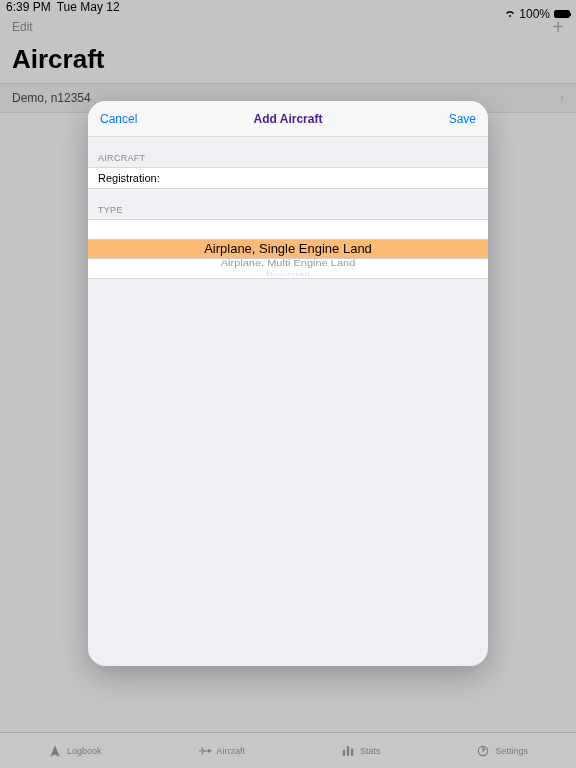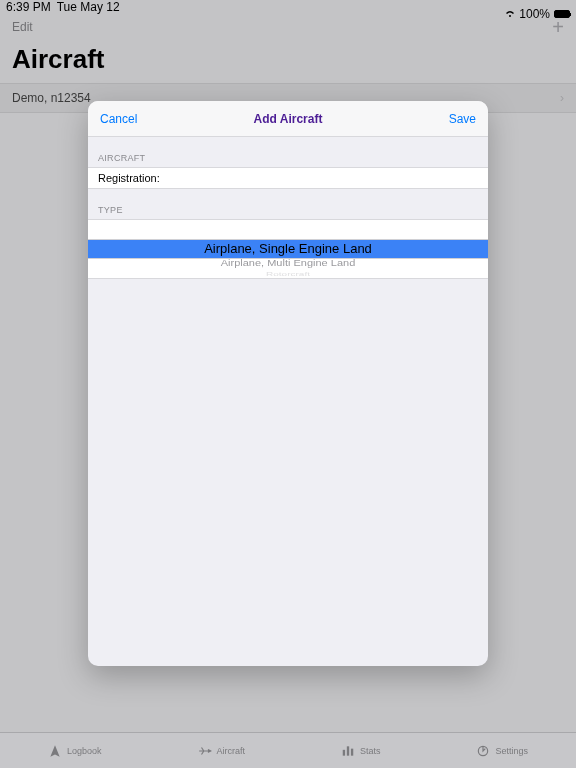--- a/index.html
+++ b/index.html
@@ -11,36 +11,36 @@
   .status-left { display: flex; gap: 6px; }
   .status-right { display: flex; gap: 4px; align-items: center; margin-top: 14px; }
 
   
   .nav-bar { height: 26px; display: flex; align-items: center; justify-content: space-between; padding: 0 12px; font-size: 12px; color: #6f6f72; }
   .large-title { font-size: 26px; font-weight: 700; padding: 4px 12px 8px 12px; color: #000; }
   .list-row-bg { background: rgba(180,180,182,0.5); height: 30px; display: flex; align-items: center; justify-content: space-between; padding: 0 12px; font-size: 12px; color: #3a3a3a; border-top: 0.5px solid #b0b0b2; border-bottom: 0.5px solid #b0b0b2; }
   .chevron { color: #a0a0a3; font-size: 12px; }
 
   
-  .modal { position: absolute; top: 101px; left: 88px; width: 400px; height: 565px; background: #efeff4; border-radius: 10px; box-shadow: 0 10px 30px rgba(0,0,0,0.25); overflow: hidden; display: flex; flex-direction: column; }
+  .modal { position: absolute; top: 101px; left: 88px; width: 400px; height: 565px; background: #efeff4; border-radius: 18px; box-shadow: 0 10px 30px rgba(0,0,0,0.25); overflow: hidden; display: flex; flex-direction: column; }
   .modal-header { height: 36px; background: #f7f7f8; border-bottom: 0.5px solid #d8d8dc; display: flex; align-items: center; justify-content: space-between; padding: 0 12px; font-size: 12px; }
   .modal-header .title { font-weight: 700; color: #4c1d95; position: absolute; left: 50%; transform: translateX(-50%); }
   .link-btn { color: #007aff; cursor: pointer; background: none; border: none; font-size: 12px; }
 
   .section-header { font-size: 9px; color: #8a8a8e; padding: 16px 10px 4px 10px; text-transform: uppercase; letter-spacing: 0.3px; }
   .form-group { background: #fff; border-top: 0.5px solid #d8d8dc; border-bottom: 0.5px solid #d8d8dc; }
   .form-row { display: flex; align-items: center; padding: 4px 10px; gap: 6px; }
   .form-row + .form-row { border-top: 0.5px solid #e5e5e8; }
   .form-row label { font-size: 11px; color: #000; flex-shrink: 0; }
   .form-row input { flex: 1; border: 1px solid #d8d8dc; border-radius: 4px; padding: 3px 6px; font-size: 11px; color: #000; height: 20px; }
   .form-row input::placeholder { color: #c4c4c8; }
 
   .picker { background: #fff; border-top: 0.5px solid #d8d8dc; border-bottom: 0.5px solid #d8d8dc; height: 60px; position: relative; overflow: hidden; display: flex; flex-direction: column; align-items: center; justify-content: center; font-size: 12px; }
   .picker-row { position: absolute; width: 100%; text-align: center; white-space: nowrap; }
-  .picker-row.sel { top: 50%; transform: translateY(-50%); color: #000; font-size: 13px; border-top: 0.5px solid #d0d0d4; border-bottom: 0.5px solid #d0d0d4; line-height: 18px; background: #3b82f6; z-index: 2; }
+  .picker-row.sel { top: 50%; transform: translateY(-50%); color: #000; font-size: 13px; border-top: 0.5px solid #d0d0d4; border-bottom: 0.5px solid #d0d0d4; line-height: 18px; background: #fdba74; z-index: 2; }
   .picker-row.above { top: 2px; color: #b5b5b9; font-size: 11px; transform: scaleY(0.7); opacity: 0.3; }
   .picker-row.below1 { bottom: 10px; color: #9a9a9e; font-size: 11px; transform: scaleY(0.9); }
   .picker-row.below2 { bottom: -1px; color: #c0c0c4; font-size: 10px; transform: scaleY(0.6); opacity: 0.5; }
 
   
   .tab-bar { position: absolute; bottom: 0; left: 0; right: 0; height: 36px; background: rgba(200,200,202,0.85); border-top: 0.5px solid #a8a8ab; display: flex; justify-content: space-around; align-items: center; margin-top: 46px; }
   .tab-item { display: flex; align-items: center; gap: 5px; font-size: 9px; color: #7a7a7d; }
   .tab-item svg, .tab-item .ico { width: 14px; height: 14px; fill: #7a7a7d; }
 
   .plus { font-size: 20px; font-weight: 300; color: #8e8e92; line-height: 1; }

